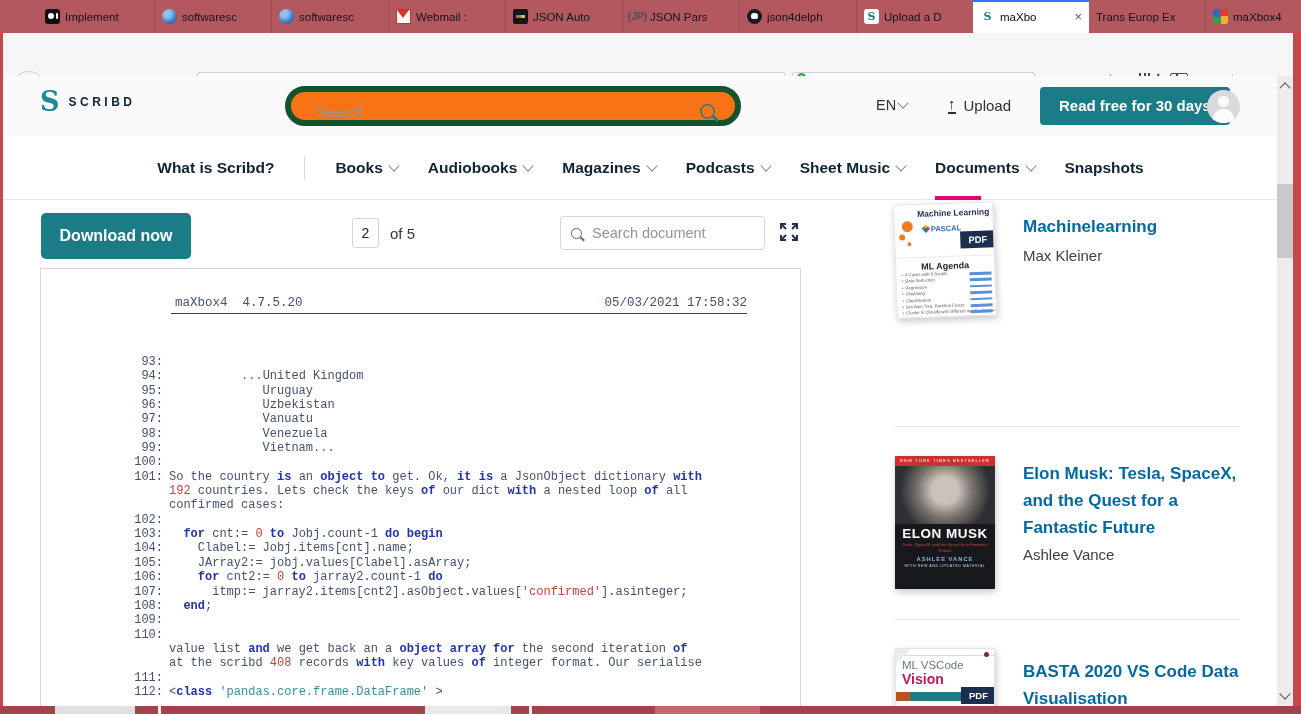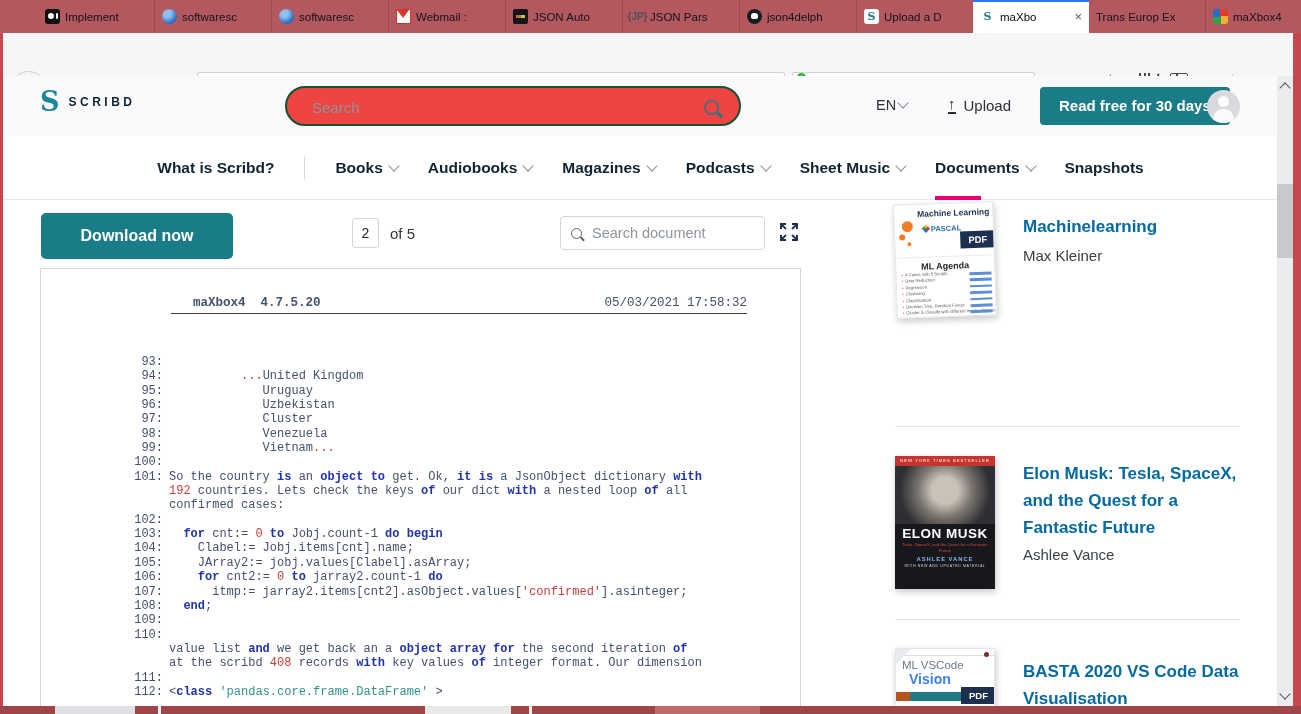--- a/index.html
+++ b/index.html
@@ -77,57 +77,57 @@
   .ext-icon::before{content:"";position:absolute;left:0;top:2px;width:6px;height:5px;background:#47474c;box-shadow:0 7px 0 #47474c,8px 7px 0 #47474c;}
   .ext-icon::after{content:"";position:absolute;right:-1px;top:-2px;width:7px;height:7px;border-radius:50%;background:#14b3e8;}
   .menu-icon{left:1272px;width:16px;height:12px;border-top:2px solid #47474c;border-bottom:2px solid #47474c;position:relative;}
   .menu-icon::after{content:"";position:absolute;left:0;right:0;top:3px;height:2px;background:#47474c;}
   
   .content{position:absolute;top:76px;left:0;width:1301px;height:630px;background:#fff;overflow:hidden;}
   .scribd-header{position:absolute;top:0;left:0;width:1301px;height:60px;background:#faf9fb;}
   .logo{position:absolute;left:40px;top:12px;display:flex;align-items:center;gap:9px;}
   .logo-glyph{font-family:"DejaVu Serif",serif;font-weight:bold;font-size:27px;color:#1a8a99;line-height:1;}
   .logo-text{font-size:12px;font-weight:bold;letter-spacing:3.5px;color:#0d2536;}
-  .scribd-search{position:absolute;left:285px;top:10px;width:456px;height:40px;border:2px solid #14532d;border-radius:21px;background:#ef4444;box-sizing:border-box;}
+  .scribd-search{position:absolute;left:285px;top:10px;width:456px;height:40px;border:6px solid #14532d;border-radius:21px;background:#f97316;box-sizing:border-box;}
   .scribd-search input{border:none;outline:none;background:transparent;margin:10px 0 0 23px;width:380px;font-size:15px;color:#333;font-family:"Liberation Sans",sans-serif;}
   .scribd-search input::placeholder,.docsearch input::placeholder{color:#8e959b;opacity:1;}
   .scribd-mag{position:absolute;right:20px;top:12px;color:#1a7c87;transform:scale(1.35);transform-origin:top right;}
   .lang{position:absolute;left:876px;top:21px;font-size:14.5px;color:#2e3134;display:flex;align-items:center;gap:3px;}
   .chev{width:7px;height:7px;border-right:1.7px solid #8a8f94;border-bottom:1.7px solid #8a8f94;transform:rotate(45deg);margin-top:-4px;display:inline-block;}
   .upload{position:absolute;left:948px;top:20px;display:flex;align-items:center;gap:8px;font-size:15px;color:#2e3134;}
   .up-arrow{font-size:15px;line-height:1;border-bottom:2px solid #2e3134;padding-bottom:1px;font-weight:bold;}
   .cta{position:absolute;left:1040px;top:11px;height:38px;line-height:38px;padding:0 19px;background:#1a7c87;color:#fff;
        font-size:15px;font-weight:bold;border-radius:4px;border:none;font-family:"Liberation Sans",sans-serif;}
   .avatar{position:absolute;left:1207px;top:14px;width:33px;height:33px;border-radius:50%;background:#d9dadd;overflow:hidden;}
   .avatar::before{content:"";position:absolute;top:6px;left:11px;width:11px;height:11px;border-radius:50%;background:#fbfbfc;}
   .avatar::after{content:"";position:absolute;top:19px;left:6px;width:21px;height:14px;border-radius:10px 10px 0 0;background:#fbfbfc;}
   
   .site-nav{position:absolute;top:60px;left:0;width:1301px;height:64px;background:#fff;border-bottom:1px solid #e7e7ea;
             display:flex;align-items:center;justify-content:center;gap:30px;box-sizing:border-box;}
   .nav-item{display:flex;align-items:center;gap:7px;font-size:15.5px;font-weight:600;color:#0e2433;height:64px;position:relative;}
   .nav-item.active::after{content:"";position:absolute;left:0;bottom:0;width:46px;height:4px;background:#e90074;}
   .nav-sep{width:1px;height:24px;background:#d9d9de;}
   
   .doc-toolbar{position:absolute;top:124px;left:0;width:1301px;height:66px;background:#fff;}
-  .download-btn{position:absolute;left:41px;top:13px;width:192px;height:46px;background:#1a7c87;color:#fff;font-size:16px;
+  .download-btn{position:absolute;left:41px;top:13px;width:150px;height:46px;background:#1a7c87;color:#fff;font-size:16px;
                 font-weight:bold;border:none;border-radius:5px;font-family:"Liberation Sans",sans-serif;}
   .page-group{position:absolute;left:352px;top:18px;display:flex;align-items:center;gap:11px;}
   .page-input{width:27px;height:30px;border:1px solid #d4d4d8;border-radius:3px;text-align:center;font-size:14px;color:#222;
               box-sizing:border-box;font-family:"Liberation Sans",sans-serif;outline:none;}
   .page-of{font-size:15px;color:#36363b;}
   .docsearch{position:absolute;left:560px;top:16px;width:205px;height:34px;border:1px solid #d4d4d8;border-radius:4px;
              display:flex;align-items:center;padding:0 10px;gap:8px;box-sizing:border-box;color:#5f656b;}
   .docsearch input{border:none;outline:none;flex:1;font-size:14.5px;color:#333;font-family:"Liberation Sans",sans-serif;background:transparent;}
   .expand-icon{position:absolute;left:779px;top:22px;width:20px;height:20px;}
   
   .page{position:absolute;left:40px;top:192px;width:761px;height:560px;background:#fff;border:1px solid #d6d6d9;box-sizing:border-box;}
   .mono{font-family:"Liberation Mono","DejaVu Sans Mono",monospace;}
   .docheader{position:absolute;left:130px;top:27px;width:576px;display:flex;justify-content:space-between;
              font-size:12.5px;color:#44506e;padding-bottom:3px;border-bottom:1.6px solid #3f3f49;white-space:pre;}
-  .docheader .dh-left{margin-left:22px;font-weight:bold;}
+  .docheader .dh-left{margin-left:4px;}
   .codeblock{position:absolute;left:0;top:86px;width:100%;}
   .cline{display:flex;font-size:12px;line-height:14.35px;color:#44506e;white-space:pre;}
   .lnum{width:122px;text-align:right;flex-shrink:0;}
   .ltxt{margin-left:6px;}
   .sk{color:#2032ae;font-weight:bold;}
   .sr{color:#c6403e;}
   .st{color:#2f9290;}
   
   .sidebar{position:absolute;left:875px;top:119px;width:372px;height:511px;}
   .sb-card{position:absolute;left:0;width:372px;}
@@ -157,21 +157,21 @@
   .elon-banner{height:10px;background:#c8332e;color:#fff;font-size:4.2px;letter-spacing:1px;text-align:center;line-height:10px;white-space:nowrap;overflow:hidden;}
   .elon-face{height:58px;background:radial-gradient(circle at 50% 42%,#c9c2b8 0 22%,#7a746e 45%,#2e2f34 75%),#222329;}
   .elon-title{color:#fff;font-size:13.5px;font-weight:bold;text-align:center;letter-spacing:.5px;line-height:15px;margin-top:2px;}
   .elon-sub{color:#d84840;font-size:4.3px;text-align:center;line-height:6px;padding:1px 6px 0;}
   .elon-author{color:#8fb8e4;font-size:5.8px;font-weight:bold;text-align:center;letter-spacing:1px;margin-top:2px;}
   .elon-footer{color:#cfd3d8;font-size:3.6px;text-align:center;letter-spacing:.6px;margin-top:2px;}
   .thumb-basta{height:140px;}
   .basta-fold{position:absolute;left:0;top:0;width:0;height:0;border-top:15px solid #e8ebef;border-right:15px solid transparent;}
   .basta-dot{position:absolute;right:5px;top:3px;width:5px;height:5px;border-radius:50%;background:#7a2e2e;}
   .basta-line1{font-size:11.5px;color:#6b7886;margin:6px 0 0 6px;border-top:1px solid #d9dde1;padding-top:3px;}
-  .basta-line2{font-size:14px;font-weight:bold;color:#3b82f6;margin:0 0 0 13px;}
+  .basta-line2{font-size:14px;font-weight:bold;color:#be185d;margin:0 0 0 6px;}
   .basta-strip{height:9px;background:linear-gradient(90deg,#b5541f 0 14%,#1f7a86 14% 78%,#c47a28 78% 100%);margin-top:5px;}
   
   .pg-scroll{position:absolute;right:8px;top:0;width:16px;height:630px;background:#ececef;}
   .pg-arrow{position:absolute;left:4px;width:7px;height:7px;border-right:1.8px solid #57575c;border-bottom:1.8px solid #57575c;}
   .pg-up{top:8px;transform:rotate(-135deg);}
   .pg-down{bottom:8px;transform:rotate(45deg);}
   .pg-thumb{position:absolute;left:0;top:108px;width:16px;height:74px;background:#c9c9cd;}
   
   .border-left{position:absolute;left:0;top:33px;width:3px;height:681px;background:#c4484e;}
   .border-right{position:absolute;right:0;top:33px;width:8px;height:681px;background:#c4484e;}
@@ -358,38 +358,38 @@
   <div class="page mono">
     <div class="docheader">
       <span class="dh-left">maXbox4  4.7.5.20</span>
       <span class="dh-right">05/03/2021 17:58:32</span>
     </div>
     <div class="codeblock" id="codeblock">
         <div class="cline"><span class="lnum">93:</span><span class="ltxt"></span></div>
         <div class="cline"><span class="lnum">94:</span><span class="ltxt"><span class="sp">          </span><span class="sr">...</span><span class="sp">United Kingdom</span></span></div>
         <div class="cline"><span class="lnum">95:</span><span class="ltxt"><span class="sp">             Uruguay</span></span></div>
         <div class="cline"><span class="lnum">96:</span><span class="ltxt"><span class="sp">             Uzbekistan</span></span></div>
-        <div class="cline"><span class="lnum">97:</span><span class="ltxt"><span class="sp">             Cluster</span></span></div>
+        <div class="cline"><span class="lnum">97:</span><span class="ltxt"><span class="sp">             Vanuatu</span></span></div>
         <div class="cline"><span class="lnum">98:</span><span class="ltxt"><span class="sp">             Venezuela</span></span></div>
         <div class="cline"><span class="lnum">99:</span><span class="ltxt"><span class="sp">             Vietnam</span><span class="sr">...</span></span></div>
         <div class="cline"><span class="lnum">100:</span><span class="ltxt"></span></div>
         <div class="cline"><span class="lnum">101:</span><span class="ltxt"><span class="sp">So the country </span><span class="sk">is</span><span class="sp"> an </span><span class="sk">object to</span><span class="sp"> get. Ok, </span><span class="sk">it is</span><span class="sp"> a JsonObject dictionary </span><span class="sk">with</span></span></div>
         <div class="cline"><span class="lnum"></span><span class="ltxt"><span class="sr">192</span><span class="sp"> countries. Lets check the keys </span><span class="sk">of</span><span class="sp"> our dict </span><span class="sk">with</span><span class="sp"> a nested loop </span><span class="sk">of</span><span class="sp"> all</span></span></div>
         <div class="cline"><span class="lnum"></span><span class="ltxt"><span class="sp">confirmed cases:</span></span></div>
         <div class="cline"><span class="lnum">102:</span><span class="ltxt"></span></div>
         <div class="cline"><span class="lnum">103:</span><span class="ltxt"><span class="sp">  </span><span class="sk">for</span><span class="sp"> cnt:= </span><span class="sr">0</span><span class="sp"> </span><span class="sk">to</span><span class="sp"> Jobj.count-1 </span><span class="sk">do begin</span></span></div>
         <div class="cline"><span class="lnum">104:</span><span class="ltxt"><span class="sp">    Clabel:= Jobj.items[cnt].name;</span></span></div>
         <div class="cline"><span class="lnum">105:</span><span class="ltxt"><span class="sp">    JArray2:= jobj.values[Clabel].asArray;</span></span></div>
         <div class="cline"><span class="lnum">106:</span><span class="ltxt"><span class="sp">    </span><span class="sk">for</span><span class="sp"> cnt2:= </span><span class="sr">0</span><span class="sp"> </span><span class="sk">to</span><span class="sp"> jarray2.count-1 </span><span class="sk">do</span></span></div>
         <div class="cline"><span class="lnum">107:</span><span class="ltxt"><span class="sp">      itmp:= jarray2.items[cnt2].asObject.values[</span><span class="sr">'confirmed'</span><span class="sp">].asinteger;</span></span></div>
         <div class="cline"><span class="lnum">108:</span><span class="ltxt"><span class="sp">  </span><span class="sk">end</span><span class="sp">;</span></span></div>
         <div class="cline"><span class="lnum">109:</span><span class="ltxt"></span></div>
         <div class="cline"><span class="lnum">110:</span></div>
         <div class="cline"><span class="lnum"></span><span class="ltxt"><span class="sp">value list </span><span class="sk">and</span><span class="sp"> we get back an a </span><span class="sk">object array for</span><span class="sp"> the second iteration </span><span class="sk">of</span></span></div>
-        <div class="cline"><span class="lnum"></span><span class="ltxt"><span class="sp">at the scribd </span><span class="sr">408</span><span class="sp"> records </span><span class="sk">with</span><span class="sp"> key values </span><span class="sk">of</span><span class="sp"> integer format. Our dimension</span></span></div>
+        <div class="cline"><span class="lnum"></span><span class="ltxt"><span class="sp">at the scribd </span><span class="sr">408</span><span class="sp"> records </span><span class="sk">with</span><span class="sp"> key values </span><span class="sk">of</span><span class="sp"> integer format. Our serialise</span></span></div>
         <div class="cline"><span class="lnum">111:</span><span class="ltxt"></span></div>
         <div class="cline"><span class="lnum">112:</span><span class="ltxt"><span class="sp">&lt;</span><span class="sk">class</span><span class="sp"> </span><span class="st">'pandas.core.frame.DataFrame'</span><span class="sp"> &gt;</span></span></div>
       </div>
   </div>
 
   <div class="sidebar">
 
     <div class="sb-card card1">
       <div class="thumb thumb-ml">
         <div class="ml-toptitle">Machine Learning</div>

